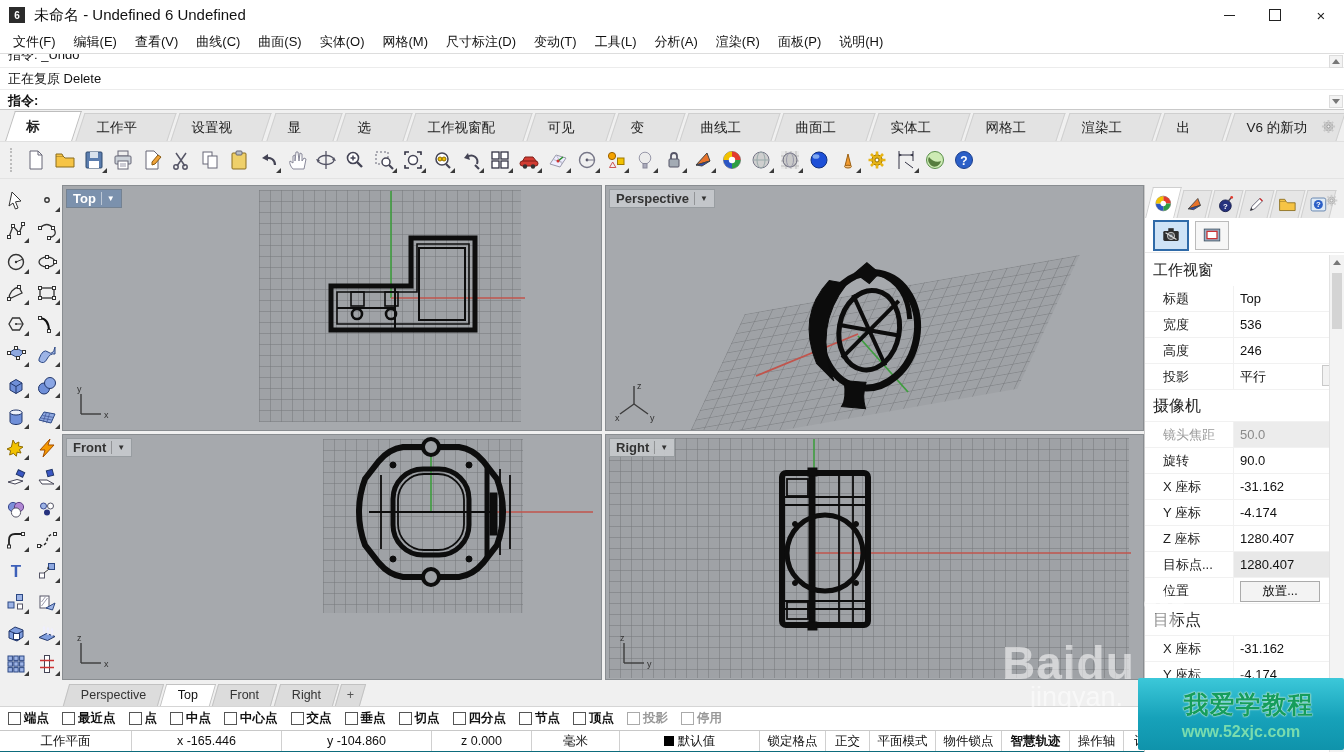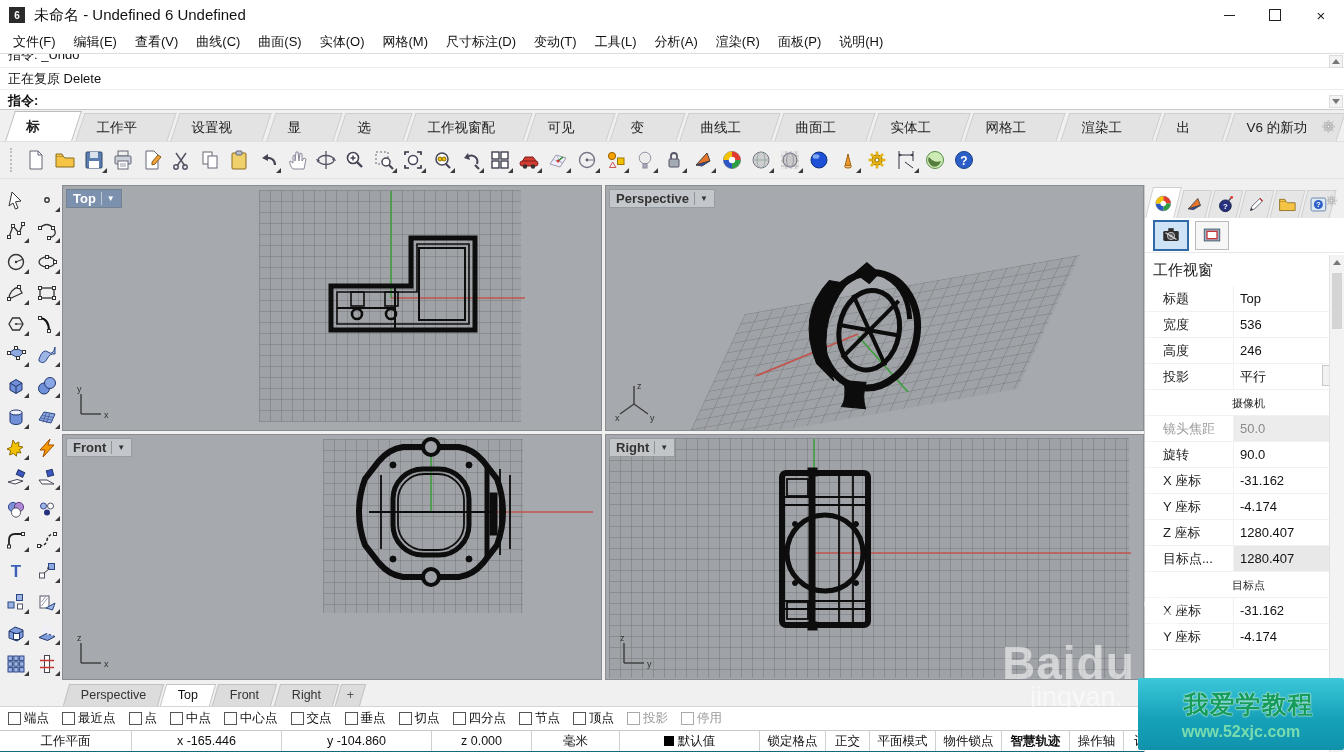--- a/index.html
+++ b/index.html
@@ -67,21 +67,21 @@
 
   
   #vtabs{position:absolute;left:62px;top:680px;width:1082px;height:26px;background:#f0f0f0;display:flex;align-items:flex-end;padding-left:4px;box-sizing:border-box;}
   .vtab{height:21px;line-height:21px;padding:0 14px;background:#dcdcdc;border:1px solid #c2c2c2;border-bottom:none;transform:skewX(-16deg);margin-right:2px;font-size:12.5px;color:#333;}
   .vtab>span{display:inline-block;transform:skewX(16deg);}
   .vtab.active{background:#fff;color:#111;}
   .vtab.add{padding:0 8px;color:#555;}
 
   
   #osnap{position:absolute;left:0;top:706px;width:1344px;height:24px;background:#fff;border-top:1px solid #d5d5d5;display:flex;align-items:center;gap:13px;padding-left:8px;box-sizing:border-box;}
-  .osnap-item{display:flex;align-items:center;gap:3px;font-size:12.5px;color:#111;white-space:nowrap;}
+  .osnap-item{display:flex;align-items:center;gap:3px;font-size:12.5px;color:#111;white-space:nowrap;font-weight:bold;}
   .osnap-item .cb{width:11px;height:11px;border:1px solid #555;background:#fff;}
   .osnap-item.muted{color:#999;}
   .osnap-item.muted .cb{border-color:#aaa;}
 
   
   #statusbar{position:absolute;left:0;top:730px;width:1344px;height:20px;background:#fff;border-top:1px solid #c8c8c8;display:flex;}
   .scell{height:20px;line-height:20px;font-size:12.5px;color:#111;text-align:center;border-right:1px solid #d0d0d0;overflow:hidden;white-space:nowrap;display:flex;align-items:center;justify-content:center;gap:4px;box-sizing:border-box;}
   .scell.bold{font-weight:bold;}
   .scell .chip{width:10px;height:10px;background:#000;display:inline-block;}
 
@@ -99,21 +99,21 @@
   #paneltitle{font-size:15px;color:#222;padding:8px 0 6px 8px;}
   .prow{display:flex;height:25px;align-items:center;border-bottom:1px solid #f1f1f1;}
   .prow .plabel{width:88px;padding-left:18px;font-size:13px;color:#222;box-sizing:border-box;white-space:nowrap;overflow:hidden;}
   .prow .pvalue{flex:1;font-size:13px;color:#111;padding-left:6px;height:25px;line-height:25px;border-left:1px solid #f1f1f1;position:relative;white-space:nowrap;}
   .prow.disabled .plabel{color:#9a9a9a;}
   .prow.disabled .pvalue{background:#ececec;color:#8a8a8a;}
   .prow.shaded .pvalue{background:#e8e8e8;}
   .prow .dropbtn{position:absolute;right:1px;top:1px;width:21px;height:21px;background:#f2f2f2;border:1px solid #c9c9c9;display:flex;align-items:center;justify-content:center;box-sizing:border-box;}
   .prow .dropbtn .tri-down{border-left-width:4px;border-right-width:4px;border-top-width:5px;border-top-color:#555;}
   .prow .pushbtn{display:inline-block;width:78px;height:19px;line-height:19px;text-align:center;background:#f3f3f3;border:1px solid #ababab;font-size:12.5px;margin-top:2px;}
-  .psection{font-size:11px;color:#222;padding:6px 0 4px 8px;border-bottom:1px solid #f1f1f1;text-align:center;}
+  .psection{font-size:16px;color:#222;padding:6px 0 4px 8px;border-bottom:1px solid #f1f1f1;}
   #panelscroll{position:absolute;right:0;top:70px;width:14px;height:497px;background:#f3f3f3;border-left:1px solid #e2e2e2;}
   #panelscroll .arr{width:14px;height:14px;display:flex;align-items:center;justify-content:center;}
   #panelscroll .thumb{position:absolute;left:2px;top:18px;width:10px;height:56px;background:#d4d4d4;}
 
   
   #wm-baidu{position:absolute;left:1002px;top:636px;font-size:46px;font-weight:bold;color:rgba(255,255,255,.55);letter-spacing:1px;pointer-events:none;}
   #wm-exp{position:absolute;left:1190px;top:663px;font-size:32px;font-weight:bold;color:rgba(255,255,255,.38);pointer-events:none;}
   #wm-paw{position:absolute;left:1138px;top:592px;pointer-events:none;opacity:.5;}
   #wm-jingyan{position:absolute;left:1030px;top:682px;font-size:27px;color:rgba(255,255,255,.55);pointer-events:none;}
   #promo{position:absolute;left:1138px;top:678px;width:206px;height:72px;background:linear-gradient(180deg,#3cc8d9 0%,#17a2ba 55%,#0f93ab 100%);display:flex;flex-direction:column;align-items:center;justify-content:center;border-radius:2px;}
@@ -1023,20 +1023,24 @@
             <div class="pvalue"><span>-4.174</span></div>
           </div>
           <div class="prow">
             <div class="plabel">Z 座标</div>
             <div class="pvalue"><span>1280.407</span></div>
           </div>
           <div class="prow shaded">
             <div class="plabel">目标点...</div>
             <div class="pvalue"><span>1280.407</span></div>
           </div>
+          <div class="prow">
+            <div class="plabel">位置</div>
+            <div class="pvalue"><span class="pushbtn">放置...</span></div>
+          </div>
           <div class="psection">目标点</div>
           <div class="prow">
             <div class="plabel">X 座标</div>
             <div class="pvalue"><span>-31.162</span></div>
           </div>
           <div class="prow">
             <div class="plabel">Y 座标</div>
             <div class="pvalue"><span>-4.174</span></div>
           </div>
         </div>

